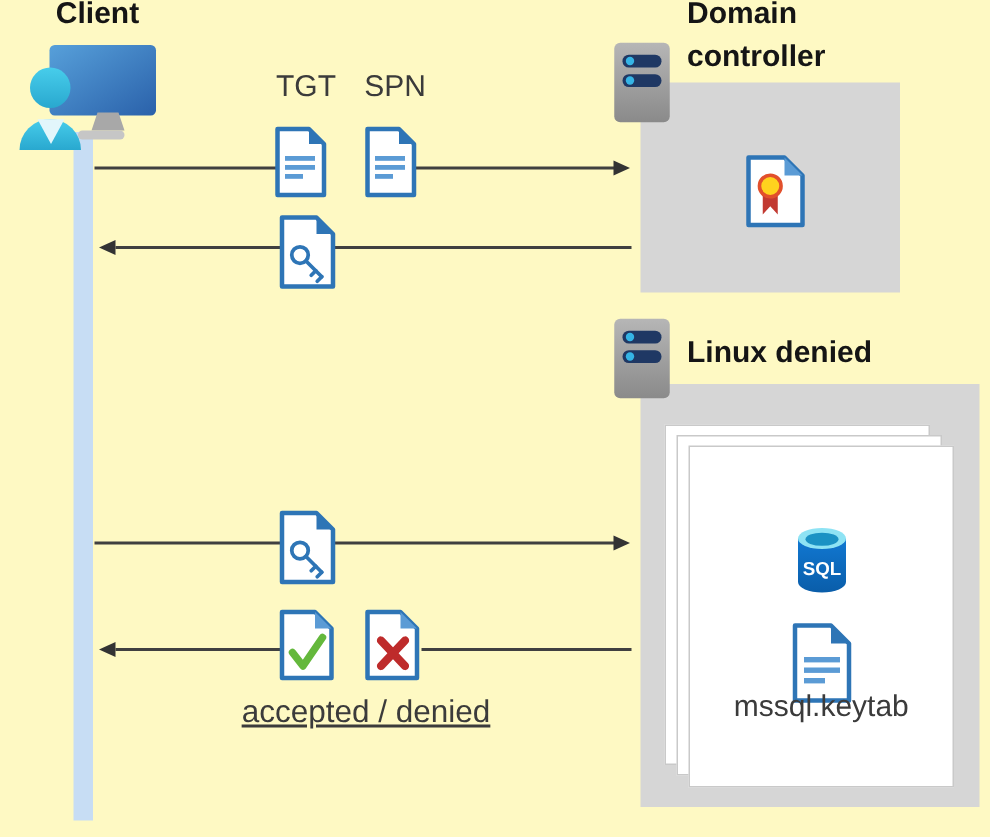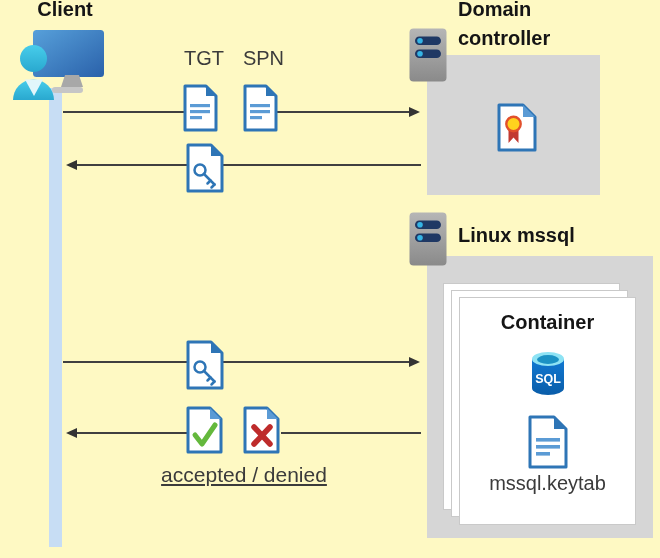--- a/index.html
+++ b/index.html
@@ -154,39 +154,38 @@
   </svg>
 
   <svg class="abs" style="left:408px;top:211px;" width="40" height="56" viewBox="0 0 40 56">
     <rect x="1.5" y="1.5" width="37" height="53" rx="4" fill="url(#grad-server)"></rect>
     <rect x="7" y="9.5" width="26" height="8.5" rx="4.25" fill="#1f3864"></rect>
     <circle cx="12" cy="13.7" r="2.8" fill="#35b4e5"></circle>
     <rect x="7" y="22.5" width="26" height="8.5" rx="4.25" fill="#1f3864"></rect>
     <circle cx="12" cy="26.7" r="2.8" fill="#35b4e5"></circle>
   </svg>
 
-  <div class="abs heading" style="left:458px;top:221px;width:160px;white-space:nowrap;">Linux mssql</div>
+  <div class="abs heading" style="left:458px;top:221px;width:160px;white-space:nowrap;">Linux denied</div>
 
   <div class="card" style="left:443px;top:283px;width:177px;height:227px;"></div>
   <div class="card" style="left:451px;top:290px;width:177px;height:227px;"></div>
   <div class="card-front" style="left:459px;top:297px;width:177px;height:228px;">
 
-    <div class="abs heading center" style="left:0;top:10px;width:175px;">Container</div>
 
     <svg class="abs" style="left:50%;top:53px;margin-left:-17px;" width="34" height="46" viewBox="0 0 34 46">
       <path d="M1 8 V37 A16 7 0 0 0 33 37 V8 Z" fill="url(#grad-sql)"></path>
       <ellipse cx="17" cy="8" rx="16" ry="7" fill="#8ee3f4"></ellipse>
       <ellipse cx="17" cy="8.5" rx="11" ry="4.4" fill="#1b92c4"></ellipse>
       <text x="17" y="32" text-anchor="middle" font-size="12.5" font-weight="bold" fill="#ffffff">SQL</text>
     </svg>
 
     <svg class="abs" style="left:50%;top:117px;margin-left:-20px;" width="40" height="54" viewBox="0 0 40 54">
       <path d="M2 2 H26 L38 14 V52 H2 Z" fill="#ffffff" stroke="#2e75b6" stroke-width="3" stroke-linejoin="round"></path>
       <path d="M26 2 V14 H38 Z" fill="#2e75b6"></path>
       <rect x="8" y="23" width="24" height="3.6" fill="#5b9bd5"></rect>
       <rect x="8" y="30" width="24" height="3.6" fill="#5b9bd5"></rect>
       <rect x="8" y="37" width="14" height="3.6" fill="#5b9bd5"></rect>
     </svg>
 
-    <div class="abs plainlbl center" style="left:0;top:172px;width:175px;">mssql.keytab</div>
+    <div class="abs plainlbl center" style="left:0;top:160px;width:175px;">mssql.keytab</div>
   </div>
 
 </div>
 
 </body></html>

